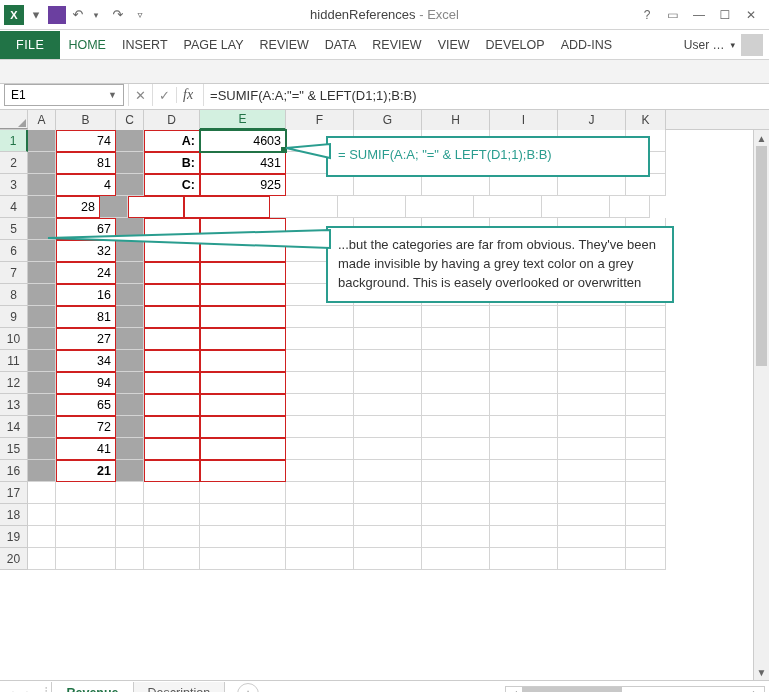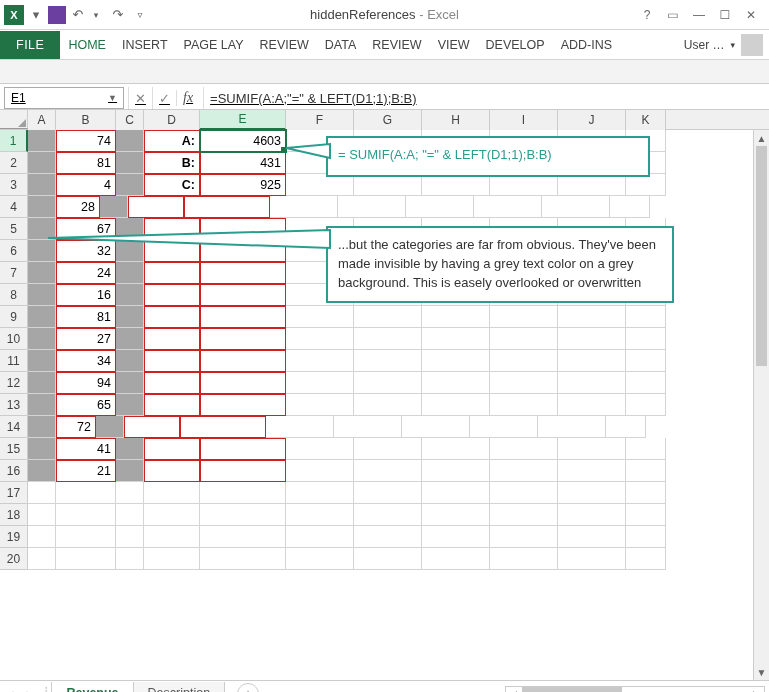--- a/index.html
+++ b/index.html
@@ -16,21 +16,21 @@
 
   .ribbon-tabs { height: 30px; display: flex; align-items: center; background: #fff; padding-left: 0; border-bottom: 1px solid #d4d4d4; position: relative; }
   .ribbon-tabs .file { background: #217346; color: #fff; padding: 0 16px; height: 28px; display: flex; align-items: center; font-size: 12.5px; letter-spacing: 0.5px; }
   .ribbon-tabs .tab { padding: 0 8px; height: 28px; display: flex; align-items: center; font-size: 12.5px; color: #444; cursor: default; }
   .ribbon-tabs .tab.active { color: #217346; }
   .ribbon-tabs .user { margin-left: auto; display: flex; align-items: center; gap: 6px; padding-right: 6px; font-size: 12px; color: #444; }
   .ribbon-tabs .user .avatar { width: 22px; height: 22px; background: #d0d0d0; }
 
   .spacer-bar { height: 24px; background: #f3f3f3; border-bottom: 1px solid #ccc; }
 
-  .formula-bar { height: 26px; background: #fff; border-bottom: 1px solid #ccc; display: flex; align-items: flex-end; text-decoration: underline; }
+  .formula-bar { height: 26px; background: #fff; border-bottom: 1px solid #ccc; display: flex; align-items: flex-start; }
   .namebox { width: 120px; height: 22px; border: 1px solid #aaa; margin: 0 4px; display: flex; align-items: center; padding: 0 6px; font-size: 12px; background: #fff; justify-content: space-between; }
   .namebox .dd { color: #666; font-size: 9px; }
   .fx-btns { display: flex; align-items: center; gap: 0; }
   .fx-btns .fxb { width: 24px; height: 22px; display: flex; align-items: center; justify-content: center; color: #888; font-size: 13px; border-left: 1px solid #ddd; }
   .fx-btns .fxlabel { font-style: italic; font-family: "Times New Roman", serif; font-size: 14px; color: #555; padding: 0 10px 0 6px; border-left: 1px solid #ddd; }
   .formula-input { flex: 1; font-size: 13px; color: #333; padding-left: 6px; border-left: 1px solid #ddd; height: 22px; display: flex; align-items: center; }
 
   .grid-area { position: relative; height: 570px; }
   .col-headers { display: flex; height: 20px; background: #f0f0f0; border-bottom: 1px solid #ccc; }
   .col-headers .corner { width: 28px; border-right: 1px solid #ccc; border-bottom: 1px solid #999; display: flex; align-items:flex-end; justify-content:flex-end; }
@@ -322,21 +322,21 @@
         <div class="cell" style="width: 68px;"></div>
         <div class="cell" style="width: 68px;"></div>
         <div class="cell" style="width: 68px;"></div>
         <div class="cell" style="width: 68px;"></div>
         <div class="cell" style="width: 68px;"></div>
         <div class="cell" style="width: 40px;"></div>
       </div>
       <div class="row">
         <div class="rh">14</div>
         <div class="cell grey" style="width: 28px;"></div>
-        <div class="cell redbox ralign" style="width: 40px;">72</div>
+        <div class="cell redbox ralign" style="width: 60px;">72</div>
         <div class="cell grey" style="width: 28px;"></div>
         <div class="cell redbox ralign bold" style="width: 56px;"></div>
         <div class="cell redbox ralign" style="width: 86px;"></div>
         <div class="cell" style="width: 68px;"></div>
         <div class="cell" style="width: 68px;"></div>
         <div class="cell" style="width: 68px;"></div>
         <div class="cell" style="width: 68px;"></div>
         <div class="cell" style="width: 68px;"></div>
         <div class="cell" style="width: 40px;"></div>
       </div>
@@ -350,21 +350,21 @@
         <div class="cell" style="width: 68px;"></div>
         <div class="cell" style="width: 68px;"></div>
         <div class="cell" style="width: 68px;"></div>
         <div class="cell" style="width: 68px;"></div>
         <div class="cell" style="width: 68px;"></div>
         <div class="cell" style="width: 40px;"></div>
       </div>
       <div class="row">
         <div class="rh">16</div>
         <div class="cell grey" style="width: 28px;"></div>
-        <div class="cell redbox ralign" style="width: 60px;">21</div>
+        <div class="cell redbox ralign" style="width: 60px; font-weight: bold;">21</div>
         <div class="cell grey" style="width: 28px;"></div>
         <div class="cell redbox ralign bold" style="width: 56px;"></div>
         <div class="cell redbox ralign" style="width: 86px;"></div>
         <div class="cell" style="width: 68px;"></div>
         <div class="cell" style="width: 68px;"></div>
         <div class="cell" style="width: 68px;"></div>
         <div class="cell" style="width: 68px;"></div>
         <div class="cell" style="width: 68px;"></div>
         <div class="cell" style="width: 40px;"></div>
       </div>

